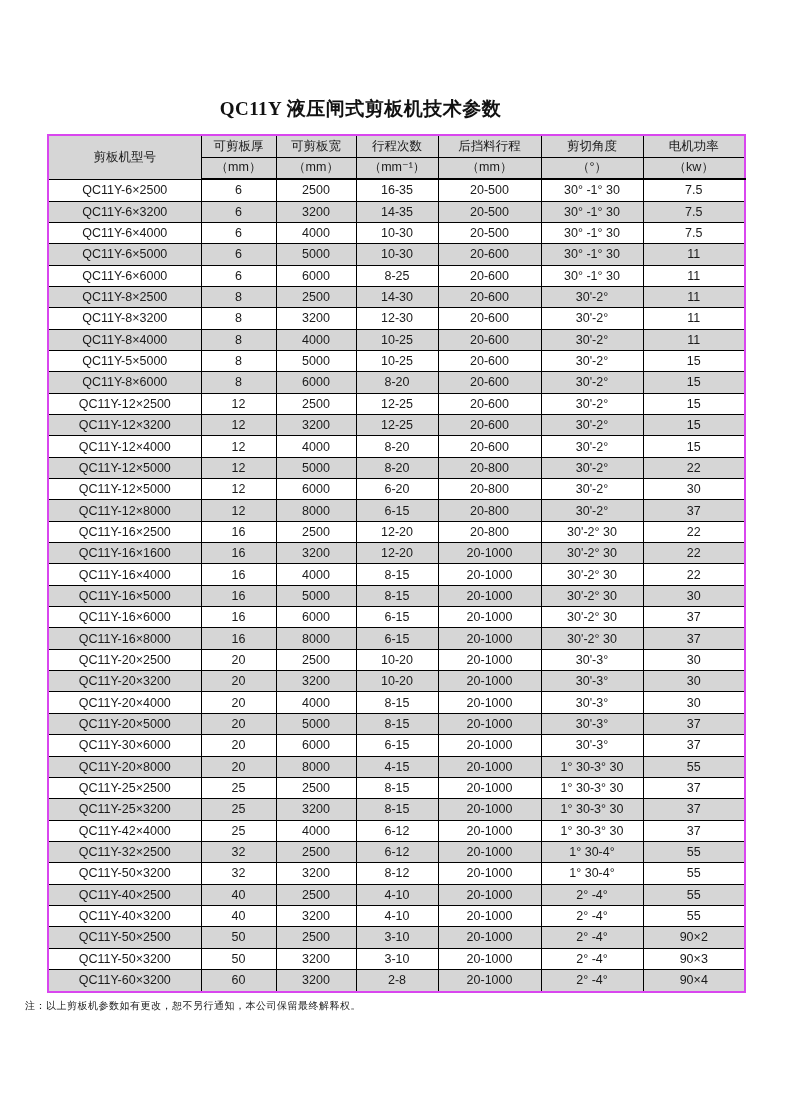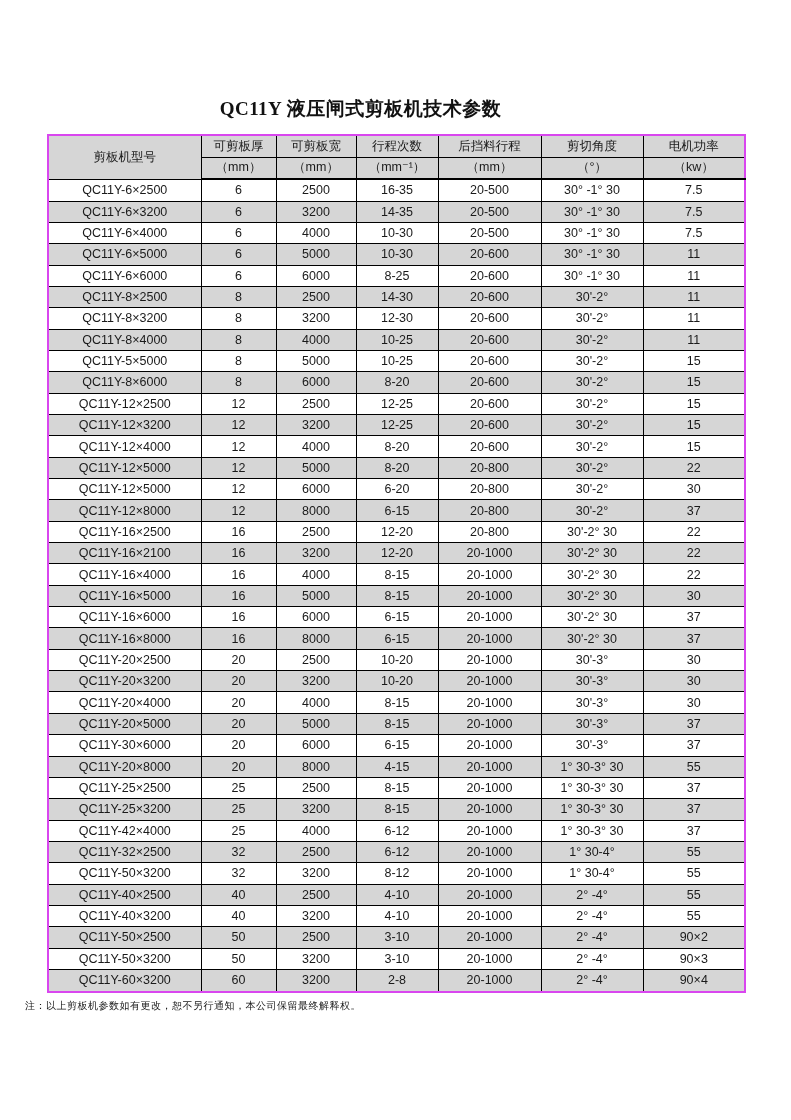--- a/index.html
+++ b/index.html
@@ -238,21 +238,21 @@
       <tr>
     <td>QC11Y-16×2500</td>
     <td>16</td>
     <td>2500</td>
     <td>12-20</td>
     <td>20-800</td>
     <td>30'-2° 30</td>
     <td>22</td>
   </tr>
       <tr>
-    <td>QC11Y-16×2100</td>
+    <td>QC11Y-16×1600</td>
     <td>16</td>
     <td>3200</td>
     <td>12-20</td>
     <td>20-1000</td>
     <td>30'-2° 30</td>
     <td>22</td>
   </tr>
       <tr>
     <td>QC11Y-16×4000</td>
     <td>16</td>

